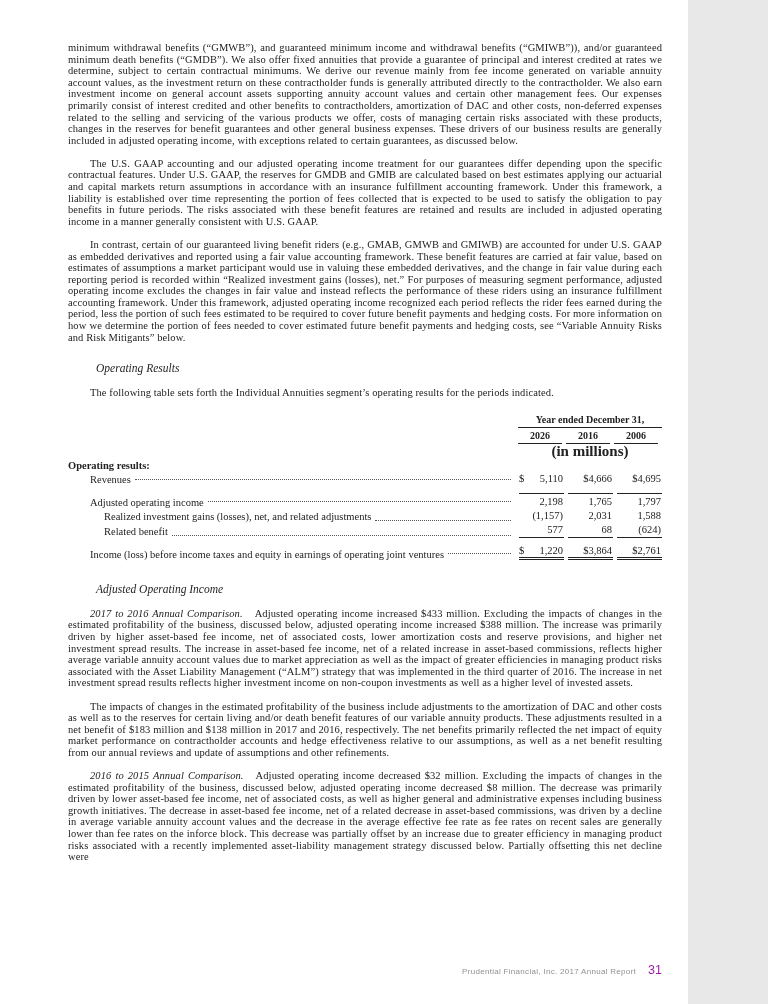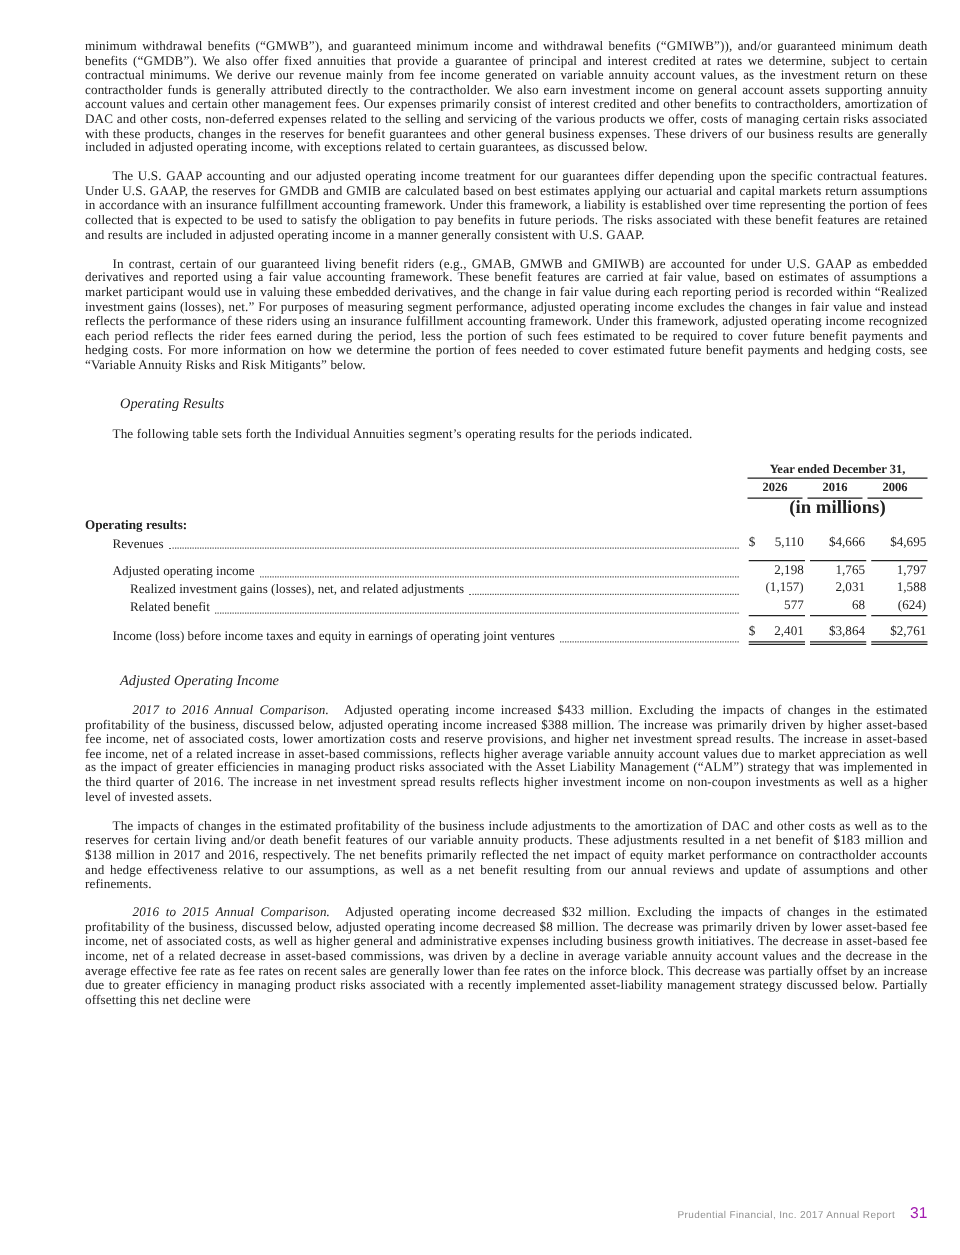--- a/index.html
+++ b/index.html
@@ -1,36 +1,36 @@
 <!DOCTYPE html>
 <html><head>
 <meta charset="utf-8">
 <style>
   html, body { margin: 0; padding: 0; background: #e8e8e8; }
   .page {
     position: relative;
-    width: 768px;
+    width: 688px;
     height: 1004px;
     background: #ffffff;
     box-sizing: border-box;
-    padding: 32px 26px 0 68px;
+    padding: 42px 26px 0 68px;
     font-family: "Liberation Serif", serif;
     font-size: 10.5px;
     line-height: 11.6px;
     color: #222222;
     overflow: hidden;
   }
   p.body {
     margin: 0 0 0 0;
     text-align: justify;
     letter-spacing: 0.1px;
   }
   p.body + p.body { margin-top: 11.5px; }
   p.body.indent { text-indent: 22px; }
-  .lead-italic { font-style: italic; margin-left: 16px; }
+  .lead-italic { font-style: italic; }
   .lead-gap { display: inline-block; width: 12px; }
   h3.section-heading {
     font-family: "Liberation Serif", serif;
     font-style: italic;
     font-weight: normal;
     font-size: 11.5px;
     margin: 20px 0 12px 28px;
     color: #1e1e1e;
   }
   
@@ -50,21 +50,21 @@
     font-weight: bold; text-align: center;
     border-bottom: 1px solid #222;
     padding-bottom: 1px; font-size: 10px;
   }
   .ycell:last-child { margin-right: 0; }
   .units { font-weight: bold; margin-top: 2px; font-size: 15px; }
   .tgroup { font-weight: bold; margin-top: 3px; }
   .trow { display: flex; align-items: flex-end; margin-top: 1.5px; }
   .trow.gap { margin-top: 7px; }
   .tlabel { flex: 1; display: flex; align-items: flex-end; min-width: 0; }
-  .tlabel.ind1 { padding-left: 22px; }
+  .tlabel.ind1 { padding-left: 22px; align-items: center; }
   .tlabel.ind2 { padding-left: 36px; }
   .leader {
     flex: 1;
     border-bottom: 1.2px dotted #555;
     margin: 0 4px 2px 4px;
     min-width: 20px;
   }
   .tval {
     width: 44px; margin-left: 4px;
     text-align: right; white-space: nowrap;
@@ -150,21 +150,21 @@
           <div class="tval rb">68</div>
           <div class="tval rb">(624)</div>
         </div>
         <div class="trow gap">
           <div class="tlabel ind1">
             <span>Income (loss) before income taxes and equity in earnings of operating joint ventures</span>
             <span class="leader"></span>
           </div>
           <div class="tval rdbl money">
             <span>$</span>
-            <span>2,401</span>
+            <span>1,220</span>
           </div>
           <div class="tval rdbl">$3,864</div>
           <div class="tval rdbl">$2,761</div>
         </div>
       </div>
   </div>
 
   <h3 class="section-heading">Adjusted Operating Income</h3>
 
   <p class="body indent"><span class="lead-italic">2017 to 2016 Annual Comparison.</span><span class="lead-gap"></span><span>Adjusted operating income increased $433 million. Excluding the impacts of changes in the estimated profitability of the business, discussed below, adjusted operating income increased $388 million. The increase was primarily driven by higher asset-based fee income, net of associated costs, lower amortization costs and reserve provisions, and higher net investment spread results. The increase in asset-based fee income, net of a related increase in asset-based commissions, reflects higher average variable annuity account values due to market appreciation as well as the impact of greater efficiencies in managing product risks associated with the Asset Liability Management (“ALM”) strategy that was implemented in the third quarter of 2016. The increase in net investment spread results reflects higher investment income on non-coupon investments as well as a higher level of invested assets.</span></p>

